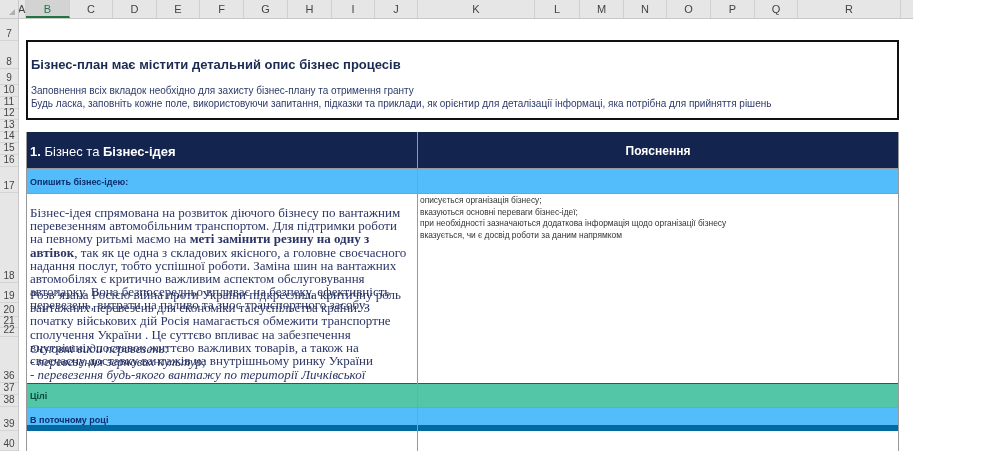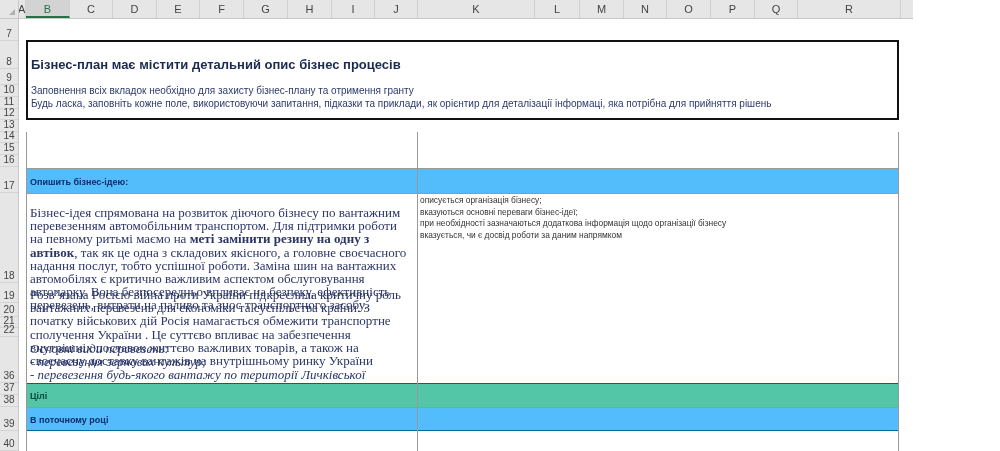--- a/index.html
+++ b/index.html
@@ -82,20 +82,24 @@
   </div>
 
 <div class="introbox">
   <div class="intro-title">Бізнес-план має містити  детальний опис бізнес процесів</div>
   <div class="intro-line" style="top:56px;">Будь ласка, заповніть кожне поле, використовуючи запитання, підказки та приклади, як орієнтир для деталізації інформаці, яка потрібна для прийняття рішень</div>
   <div class="intro-line" style="top:43px;">Заповнення всіх вкладок необхідно для захисту бізнес-плану та отримення гранту</div>
 </div>
 
 <div class="tbl">
 
+  <div class="band hdr-dark" style="top:0;height:36px;">
+    <div class="hdr-left"><b>1.</b><span> Бізнес та </span><b>Бізнес-ідея</b></div>
+    <div class="hdr-right">Пояснення</div>
+  </div>
 
   <div class="band blue" style="top:36px;height:25px;">
     <div class="band-label" style="top:8px;">Опишить бізнес-ідею:</div>
   </div>
 
   <div class="band" style="top:61px;height:190px;border-top:1px solid #999;">
     <div class="body-left" style="top:12px;"><span>Бізнес-ідея спрямована на розвиток діючого бізнесу по вантажним перевезенням автомобільним транспортом. Для підтримки роботи на певному ритьмі маємо на </span><b>меті замінити резину на одну з автівок</b><span>, так як це одна з складових якісного, а головне своєчасного надання послуг, тобто успішної роботи. Заміна шин на вантажних автомобілях є критично важливим аспектом обслуговування автопарку. Вона безпосередньо впливає на безпеку, ефективність перевезень, витрати на паливо та знос транспортного засобу.</span></div>
     <div class="body-left" style="top:94px;">Розв’язана Росією війна проти України підкреслила критичну роль вантажних перевезень для економіки та суспільства країни. З початку військових дій Росія намагається обмежити транспортне сполучення України . Це суттєво впливає на забезпечення внутрішніх поставок життєво важливих товарів, а також на своєчасну доставку вантажів на внутрішньому ринку України</div>
     <div class="body-left" style="top:148px;font-style:italic;">
       <div>Основні види перевезень:</div>
@@ -107,18 +111,18 @@
       <div>вказуються основні переваги бізнес-ідеї;</div>
       <div>при необхідності зазначаються додаткова інформація щодо організації бізнесу</div>
       <div>вказується, чи є досвід роботи за даним напрямком</div>
     </div>
   </div>
 
   <div class="band green" style="top:251px;height:24px;">
     <div class="band-label" style="top:7px;">Цілі</div>
   </div>
 
-  <div class="band blue" style="top:275px;height:24px;border-bottom:1px solid #0369a1;">
+  <div class="band blue" style="top:275px;height:24px;border-bottom:6px solid #0369a1;">
     <div class="band-label" style="top:7px;">В поточному році</div>
   </div>
 
   <div class="vdiv"></div>
 </div>
 
 </body></html>

